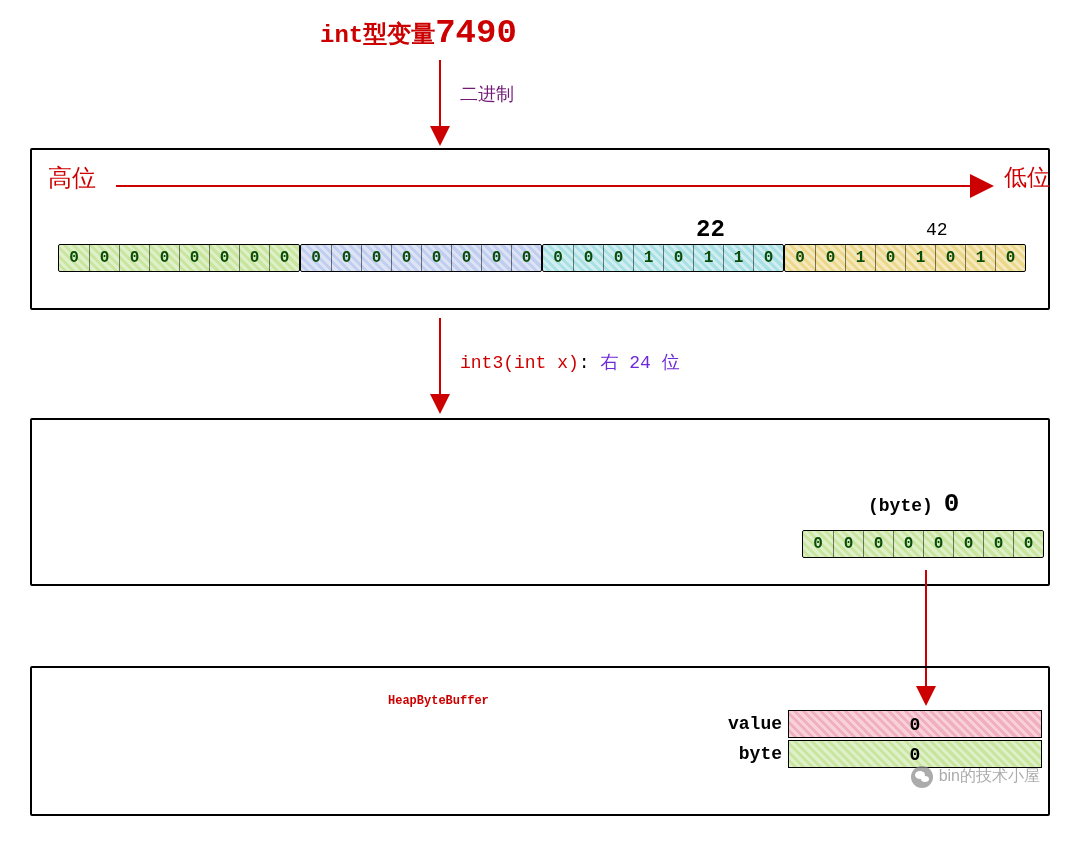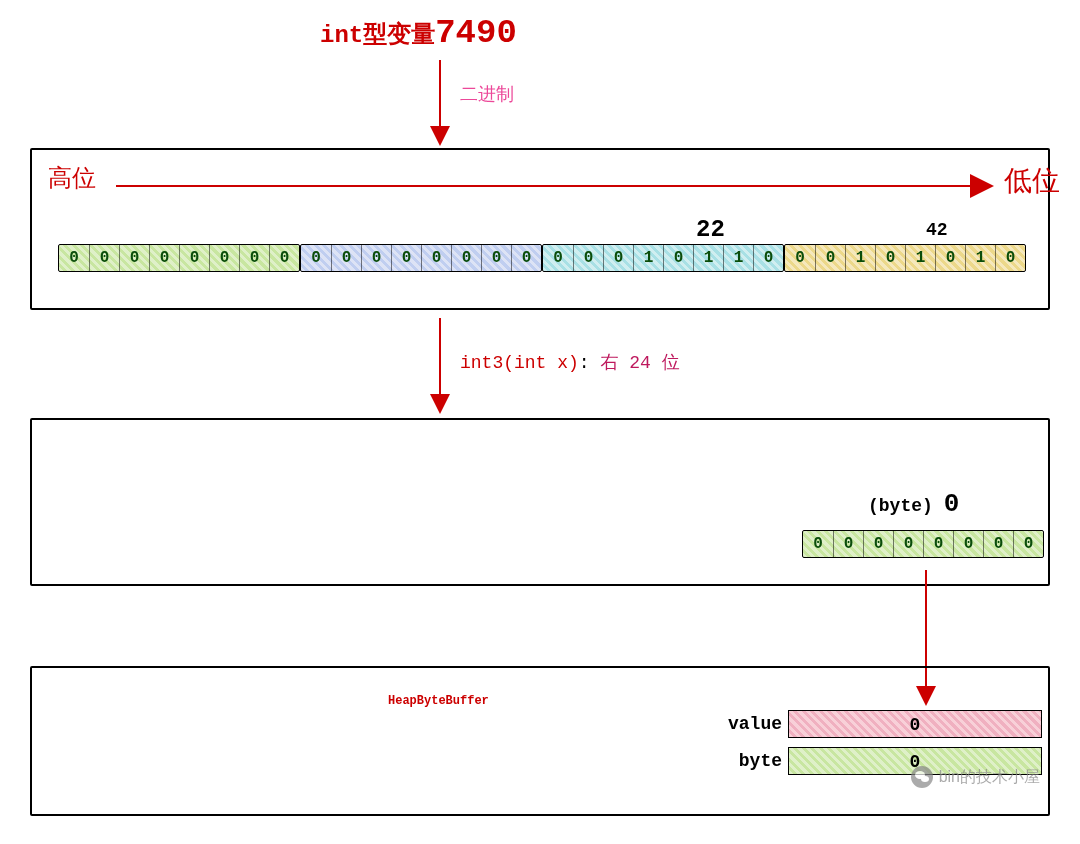--- a/index.html
+++ b/index.html
@@ -2,64 +2,64 @@
 <html><head>
 <meta charset="utf-8">
 <style>
 * { box-sizing: border-box; margin: 0; padding: 0; }
 body { font-family: "Courier New", monospace; background: #fff; width: 1080px; height: 844px; position: relative; }
 
 .title { position: absolute; top: 14px; left: 320px; color: #cc0000; font-weight: bold; font-size: 24px; }
 .title .big { font-size: 34px; }
 
 .arrow-down-1 { position: absolute; top: 60px; left: 430px; }
-.binary-label { position: absolute; top: 82px; left: 460px; font-size: 18px; color: #ec4899; }
+.binary-label { position: absolute; top: 82px; left: 460px; font-size: 18px; color: #701a75; }
 
 .box { position: absolute; border: 2px solid #000; border-radius: 2px; }
 
 .box1 { top: 148px; left: 30px; width: 1020px; height: 162px; }
 .high-label { position: absolute; top: 162px; left: 48px; color: #cc0000; font-size: 24px; }
-.low-label { position: absolute; top: 162px; left: 1004px; color: #cc0000; font-size: 28px; }
+.low-label { position: absolute; top: 162px; left: 1004px; color: #cc0000; font-size: 23px; }
 .h-arrow { position: absolute; top: 176px; left: 116px; }
 
 .val-22 { position: absolute; top: 216px; left: 696px; font-size: 24px; font-weight: bold; }
-.val-42 { position: absolute; top: 220px; left: 926px; font-size: 18px; font-weight: bold; }
+.val-42 { position: absolute; top: 220px; left: 926px; font-size: 18px; font-weight: normal; }
 
 .bitrow { position: absolute; top: 244px; left: 58px; display: flex; }
 .byte { display: flex; border: 1.5px solid #000; border-radius: 2px; }
 .byte.g { background: repeating-linear-gradient(45deg, #dff0c8, #dff0c8 3px, #c8e6a0 3px, #c8e6a0 6px); }
 .byte.b { background: repeating-linear-gradient(45deg, #dde3f5, #dde3f5 3px, #c0cef0 3px, #c0cef0 6px); }
 .byte.c { background: repeating-linear-gradient(45deg, #d0eef0, #d0eef0 3px, #a8e0e5 3px, #a8e0e5 6px); }
 .byte.y { background: repeating-linear-gradient(45deg, #f5e8bc, #f5e8bc 3px, #ecd88a 3px, #ecd88a 6px); }
 .bit { width: 30px; height: 26px; text-align: center; line-height: 26px; font-weight: bold; font-size: 16px; color: #0a4d0a; }
 .bit + .bit { border-left: 1px solid rgba(0,0,0,0.5); }
 
 .arrow-down-2 { position: absolute; top: 318px; left: 430px; }
 .int3-label { position: absolute; top: 350px; left: 460px; font-size: 18px; }
 .int3-label .red { color: #cc0000; }
-.int3-label .purple { color: #be185d; }
+.int3-label .purple { color: #6d28d9; }
 
 .box2 { top: 418px; left: 30px; width: 1020px; height: 168px; }
 .byte0-label { position: absolute; top: 480px; left: 868px; font-size: 18px; font-weight: bold; margin-top: 9px; }
 .byte0-label .big0 { font-size: 26px; }
 .byte0-row { position: absolute; top: 530px; left: 802px; display: flex; }
 
 .arrow-down-3 { position: absolute; top: 570px; left: 916px; }
 
 .box3 { top: 666px; left: 30px; width: 1020px; height: 150px; }
 .heap-label { position: absolute; top: 694px; left: 388px; color: #cc0000; font-size: 12px; font-weight: bold; }
 
 .tbl { position: absolute; top: 710px; left: 722px; }
-.trow { display: flex; align-items: center; margin-bottom: 9px; }
+.trow { display: flex; align-items: center; margin-bottom: 2px; }
 .tlabel { width: 66px; text-align: left; font-size: 18px; font-weight: bold; padding-right: 6px; text-align: right; }
 .tcell { width: 254px; height: 28px; border: 1.5px solid #000; text-align: center; line-height: 28px; font-weight: bold; font-size: 18px; }
 .tcell.pink { background: repeating-linear-gradient(45deg, #f8d0d8, #f8d0d8 3px, #f0b0c0 3px, #f0b0c0 6px); }
 .tcell.green { background: repeating-linear-gradient(45deg, #dff0c8, #dff0c8 3px, #c8e6a0 3px, #c8e6a0 6px); }
 
-.watermark { position: absolute; top: 766px; right: 40px; display: flex; align-items: center; gap: 6px; color: #888; font-size: 16px; font-family: sans-serif; opacity: 0.7; }
+.watermark { position: absolute; top: 766px; right: 40px; display: flex; align-items: flex-start; gap: 6px; color: #888; font-size: 16px; font-family: sans-serif; opacity: 0.7; }
 .wechat-icon { width: 22px; height: 22px; border-radius: 50%; background: #888; position: relative; }
 .wechat-icon::before, .wechat-icon::after { content: ''; position: absolute; border-radius: 50%; background: #fff; }
 .wechat-icon::before { width: 10px; height: 8px; top: 5px; left: 4px; }
 .wechat-icon::after { width: 8px; height: 6px; top: 10px; left: 10px; }
 
 svg { overflow: visible; }
 </style>
 </head>
 <body>
 

